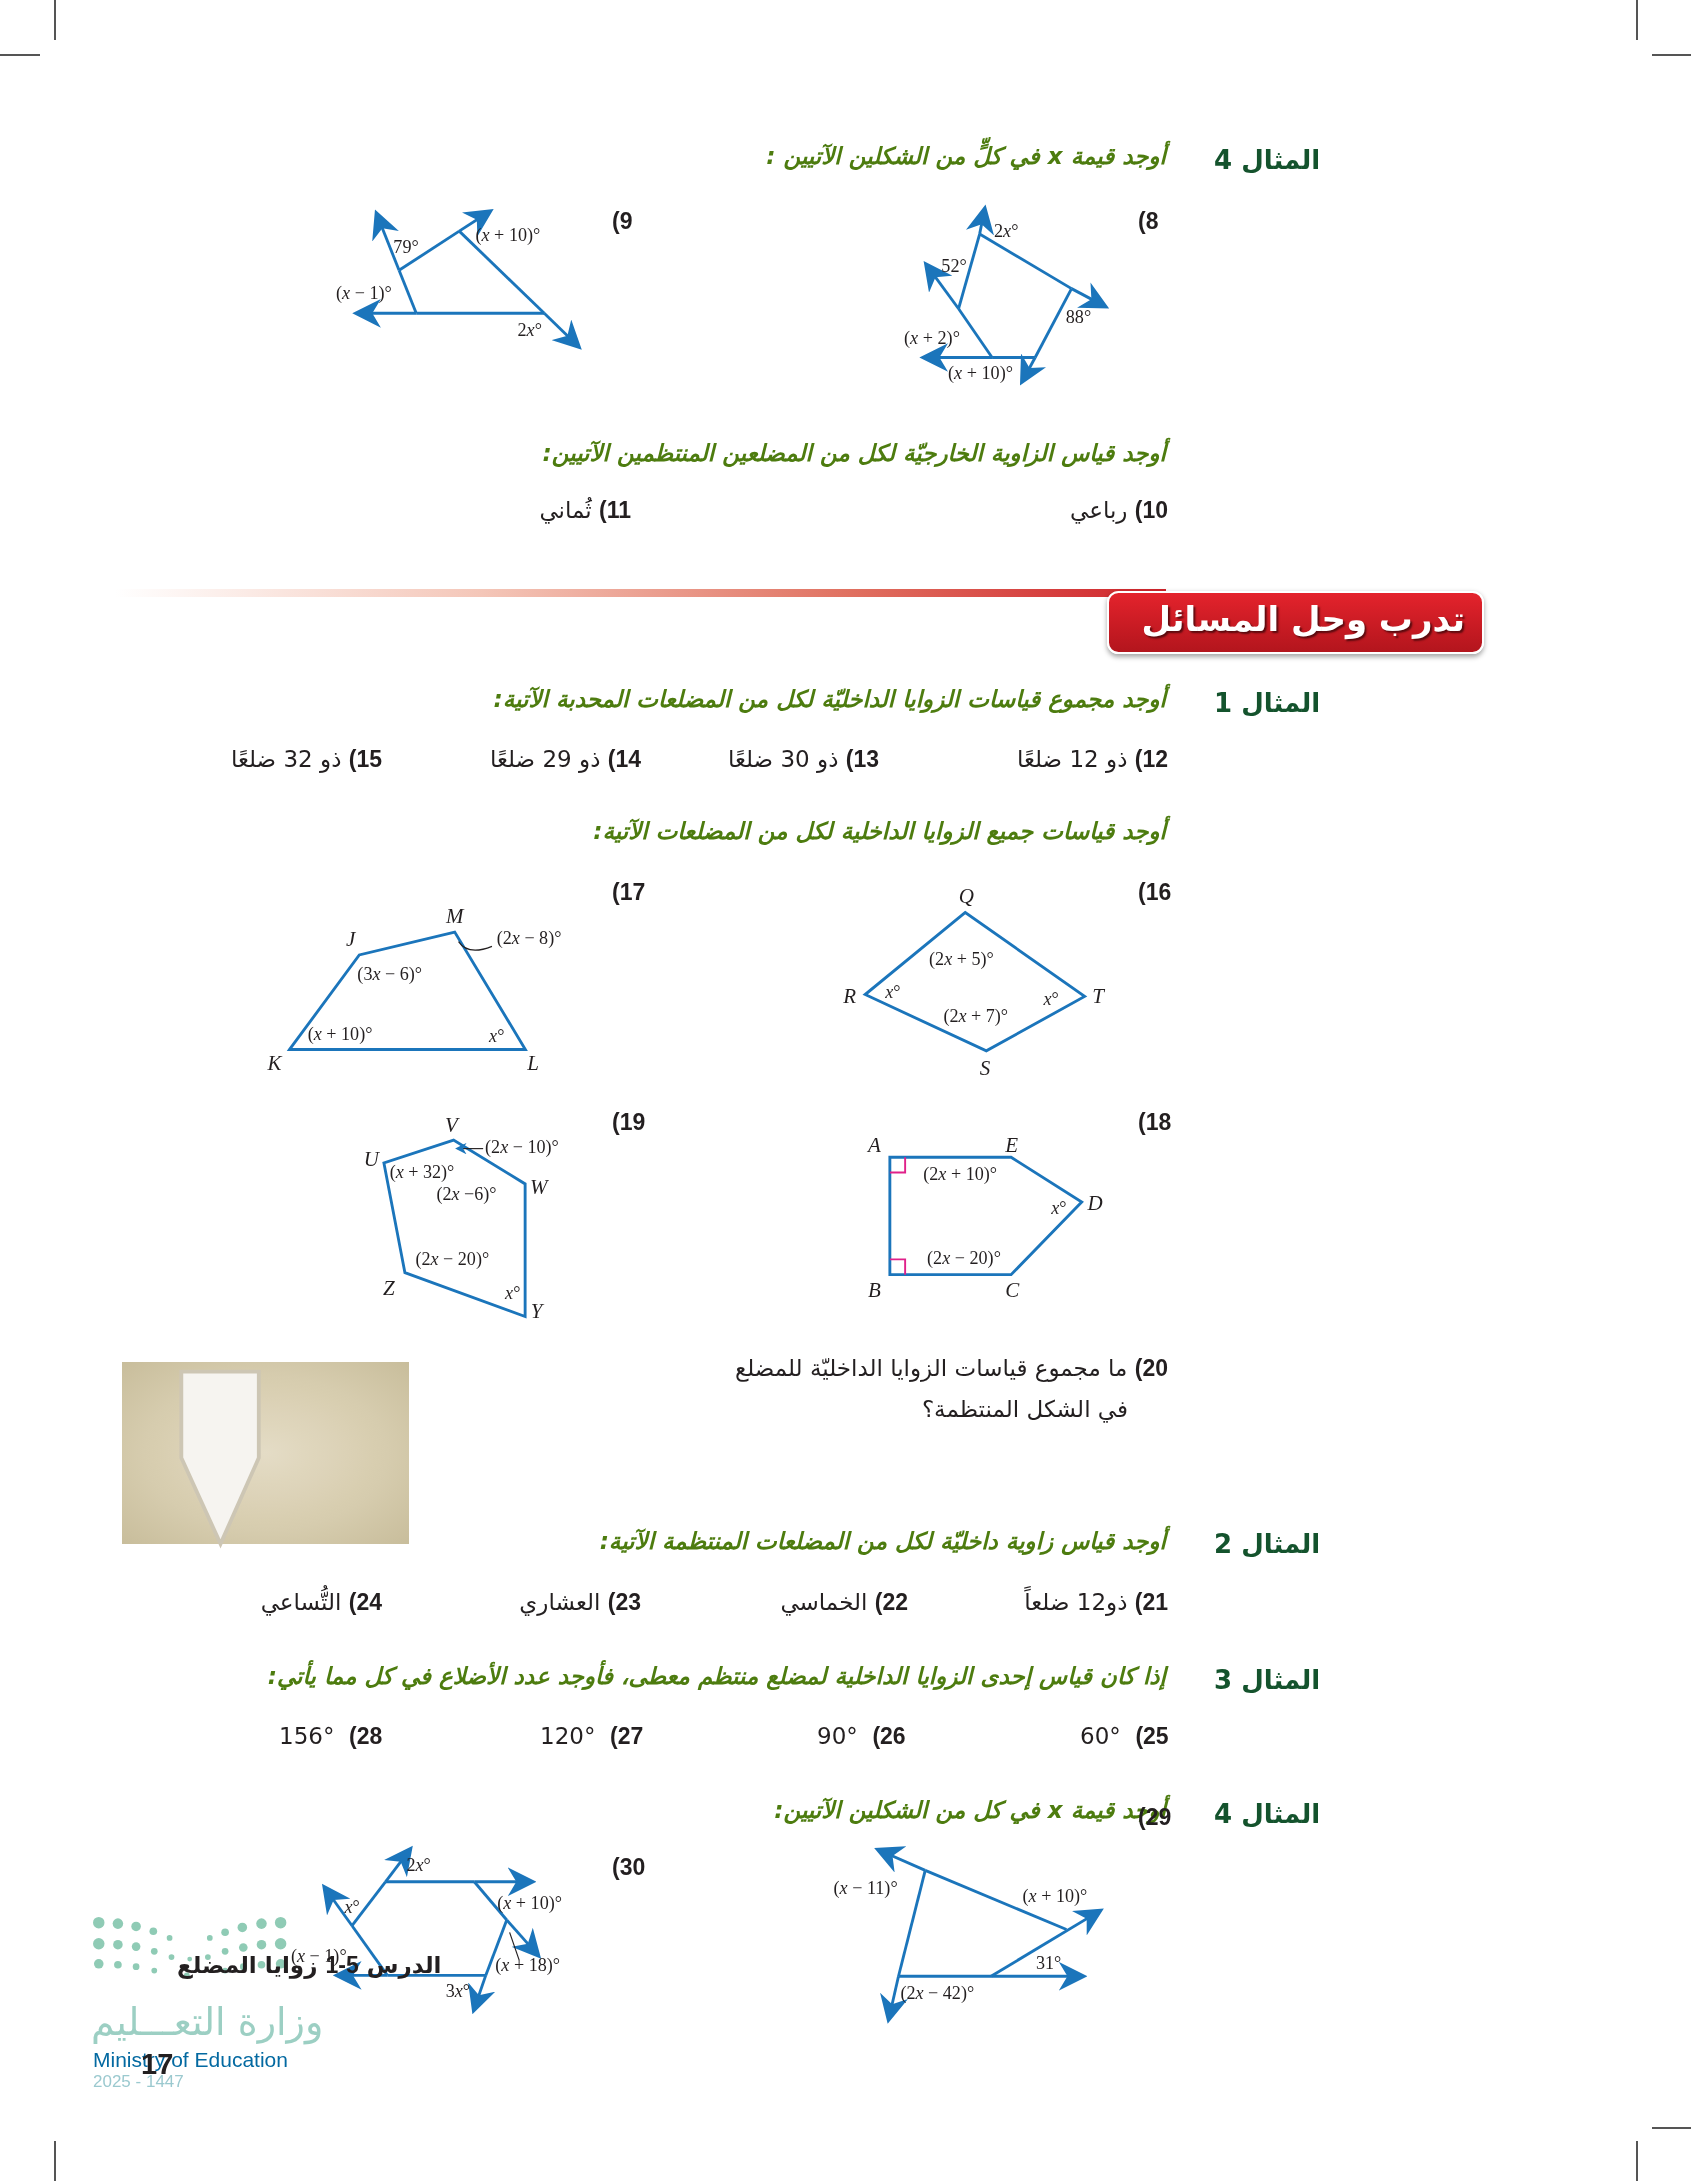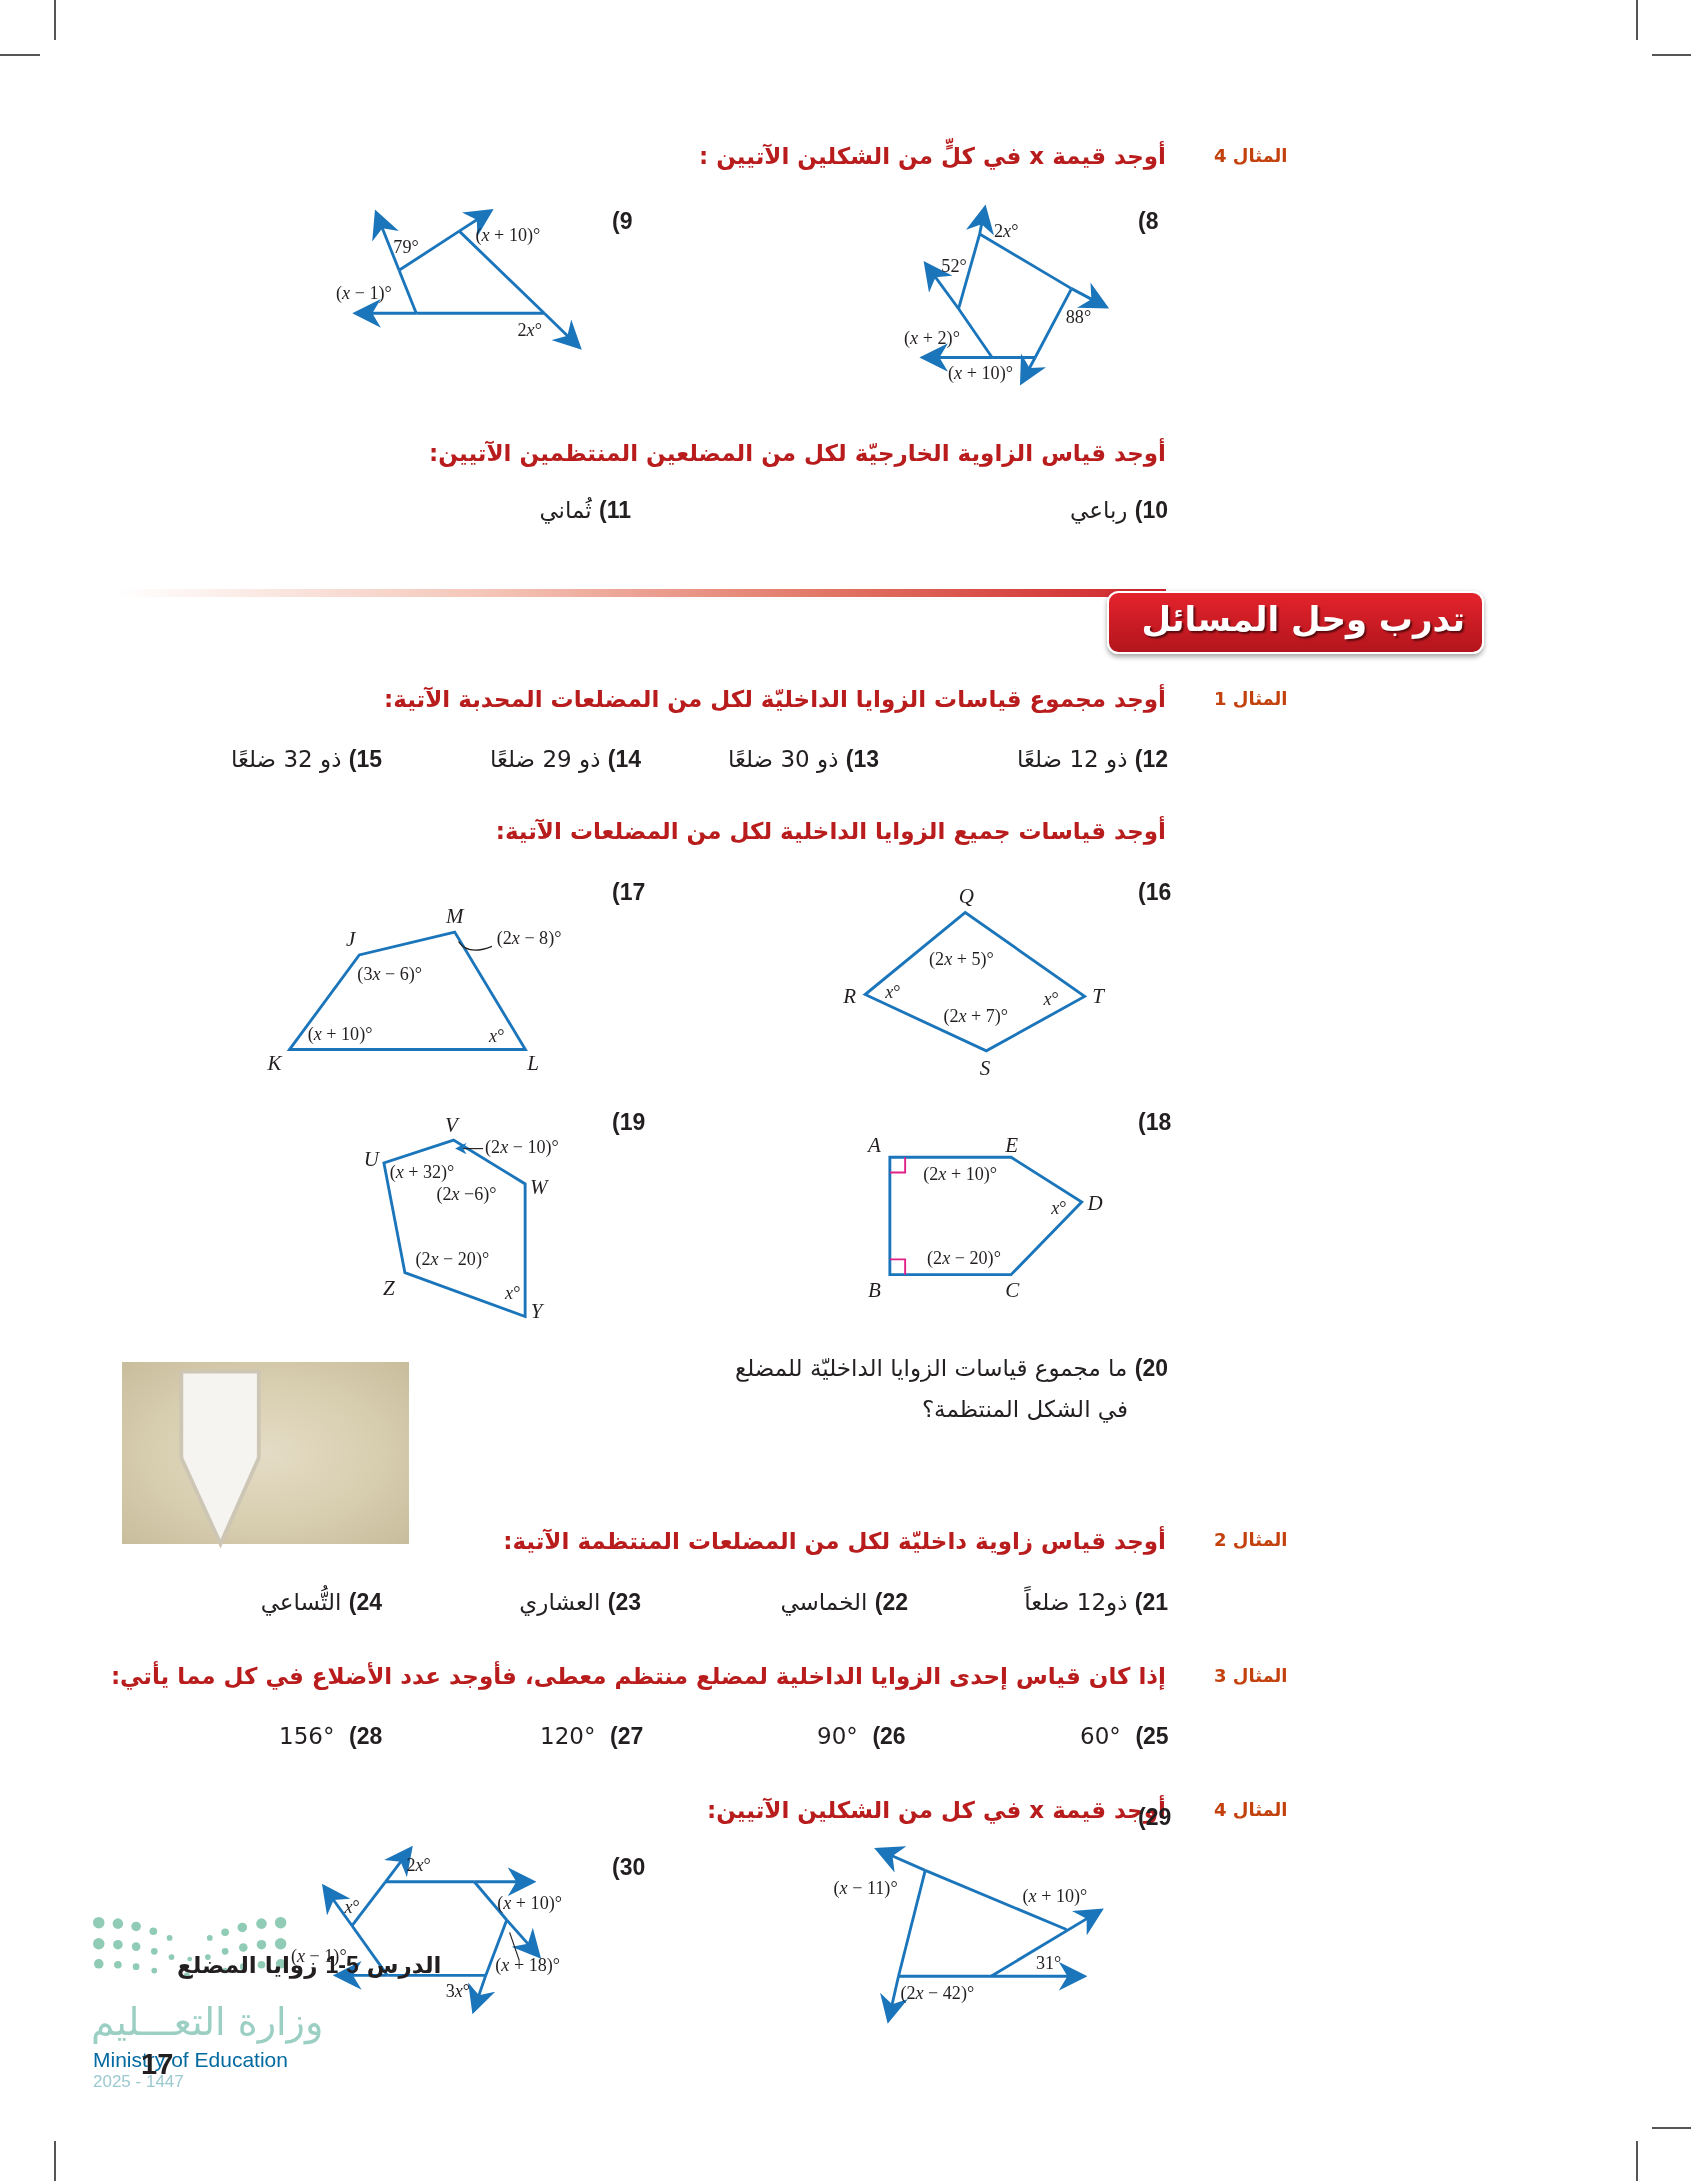--- a/index.html
+++ b/index.html
@@ -1,20 +1,20 @@
 <!DOCTYPE html>
 <html><head>
 <meta charset="utf-8">
 <style>
   html,body{margin:0;padding:0;background:#fff;}
   body{width:1692px;height:2181px;position:relative;overflow:hidden;font-family:"DejaVu Sans",sans-serif;color:#231f20;}
   .abs{position:absolute;}
   .rtl{direction:rtl;text-align:right;}
-  .ex-label{font-size:18px;font-weight:bold;color:#c2410c;}
-  .instr{font-size:23px;font-weight:bold;color:#b91c1c;white-space:nowrap;}
+  .ex-label{font-size:26px;font-weight:bold;color:#14532d;}
+  .instr{font-size:23px;font-weight:bold;color:#4d7c0f;white-space:nowrap;font-style:italic;}
   .item{font-size:23px;white-space:nowrap;}
   .num{font-weight:bold;font-family:"Liberation Sans",sans-serif;}
   .mathlbl{font-family:"Liberation Serif",serif;font-size:19px;fill:#231f20;}
   .mathlbl-i{font-family:"Liberation Serif",serif;font-style:italic;font-size:22px;fill:#231f20;}
   svg{position:absolute;overflow:visible;}
   .crop{background:#555;position:absolute;}
   .banner{position:absolute;left:1107px;top:591px;width:373px;height:59px;background:linear-gradient(#e4232c,#b3151d);border-radius:11.5px;border:2.9px solid #fff;box-shadow:0 2.9px 5.7px rgba(0,0,0,.35);}
   .banner-text{position:absolute;right:17px;top:5.7px;font-size:34px;font-weight:bold;color:#fff;text-shadow:1.9px 1.9px 1.9px #5a0a0e;direction:rtl;}
   .rule{position:absolute;left:115px;top:589px;width:1051px;height:7.6px;background:linear-gradient(90deg,rgba(255,255,255,0),#f4c6b8 35%,#e07060 70%,#d0232b);}
   .photo{position:absolute;left:122px;top:1362px;width:287px;height:182px;background:radial-gradient(ellipse at center,#e6dcc0,#d9cca6 60%,#cbbd93);filter:saturate(.8);}

